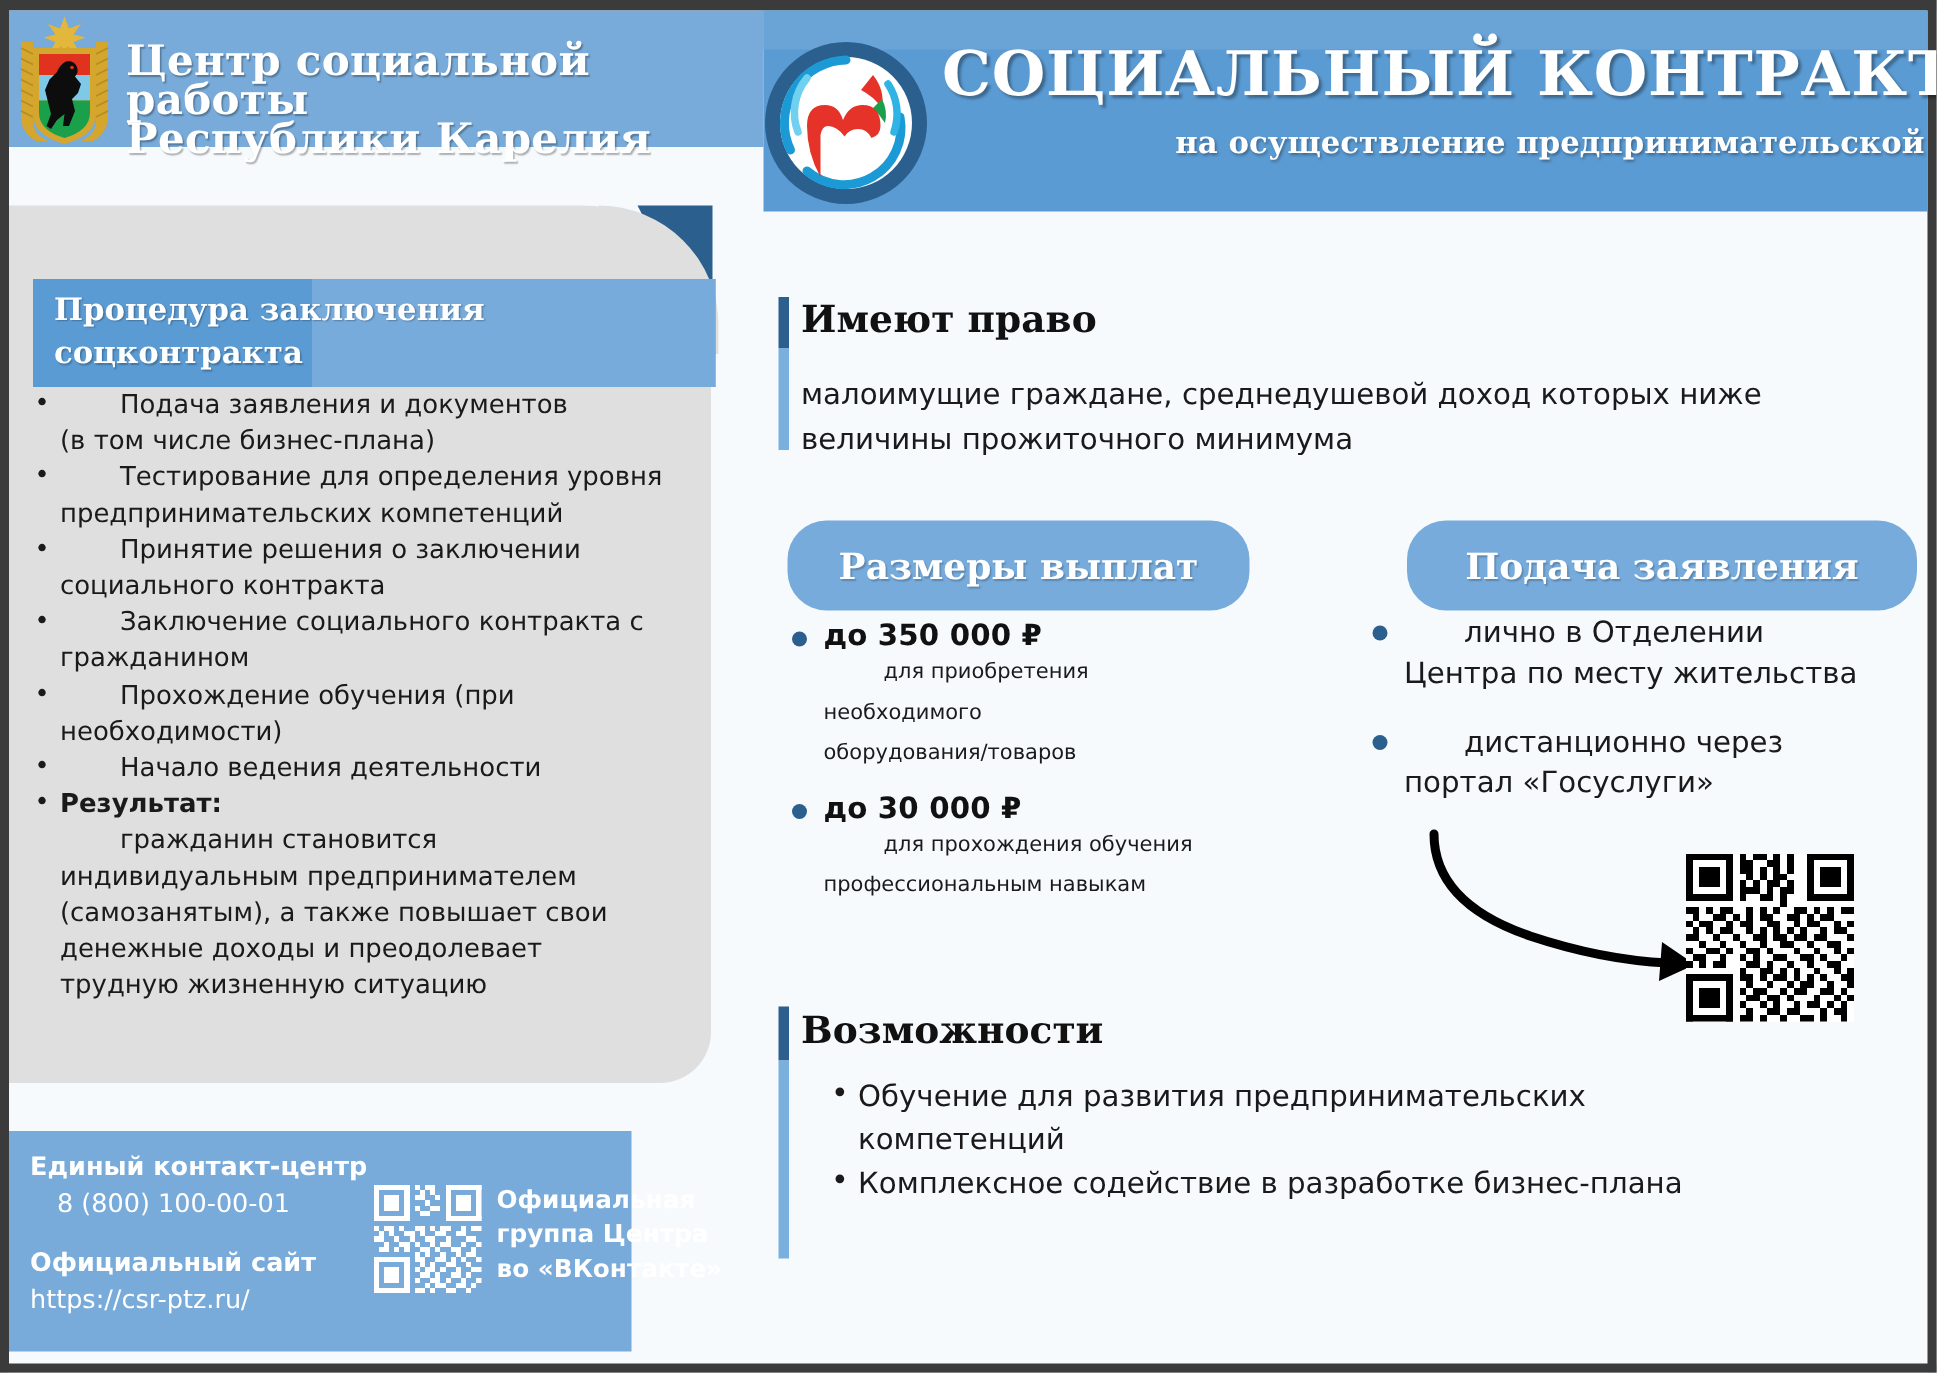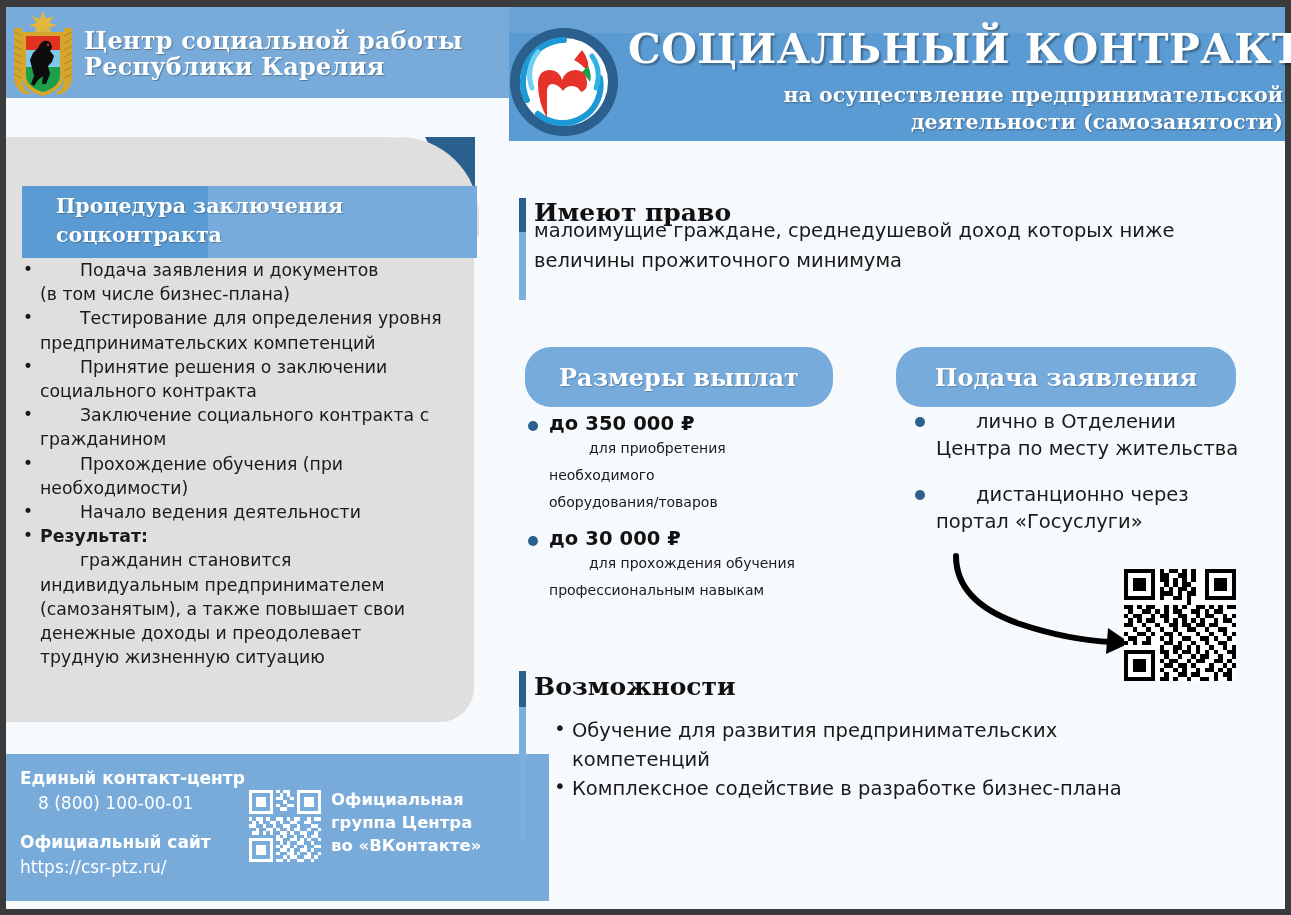--- a/index.html
+++ b/index.html
@@ -31,21 +31,21 @@
   .hdr-right-tint {
     position:absolute; left:509px; top:7px; width:776px; height:26px;
     background:#6aa3d6;
   }
 
   .crest { position:absolute; left:10px; top:10px; width:66px; height:88px; }
 
   .org-title {
     position:absolute; left:84px; top:28px; width:400px;
     font-family:"DejaVu Serif", serif;
-    font-weight:bold; font-size:24px; line-height:26px;
+    font-weight:bold; font-size:28px; line-height:26px;
     color:#ffffff; letter-spacing:.2px;
     text-shadow:1px 1px 1px rgba(0,0,0,.30);
   }
 
   .sc-logo { position:absolute; left:508px; top:26px; width:112px; height:112px; z-index:6; }
 
   .main-title {
     position:absolute; left:628px; top:26px; width:655px;
     text-align:right;
     font-family:"DejaVu Serif", serif;
@@ -92,21 +92,20 @@
     position:absolute; left:208px; top:186px; width:269px; height:72px;
     background:#76abdc; z-index:3;
   }
   .proc-head-text {
     position:absolute; left:36px; top:192px; width:420px;
     z-index:4;
     font-family:"DejaVu Serif", serif;
     font-weight:bold; font-size:20.5px; line-height:29px;
     color:#ffffff;
     text-shadow:1px 1px 1px rgba(0,0,0,.25);
-    margin-left:20px;
   }
 
   ul.proc-list {
     position:absolute; left:16px; top:258px; width:458px;
     list-style:none; z-index:4;
   }
   ul.proc-list li {
     position:relative;
     padding-left:24px;
     font-size:17.3px; line-height:24.2px;
@@ -115,21 +114,21 @@
   ul.proc-list li::before {
     content:"\2022";
     position:absolute; left:7px; top:-1px;
     font-size:17px; color:#1a1a1a;
   }
   ul.proc-list li b { font-weight:bold; }
   .nb { white-space:pre-line;margin-left:40px; }
 
   
   .contact {
-    position:absolute; left:6px; top:754px; width:543px; height:147px;
+    position:absolute; left:6px; top:754px; width:415px; height:147px;
     background:#78abd9;
   }
   .ct-h  { position:absolute; color:#fff; font-weight:bold; font-size:17px; }
   .ct-v  { position:absolute; color:#fff; font-size:17px; }
   .ct-h1 { left:14px; top:14px; }
   .ct-v1 { left:14px; top:39px;margin-left:18px; }
   .ct-h2 { left:14px; top:78px; }
   .ct-v2 { left:14px; top:103px; }
 
   .vk-qr { position:absolute; left:243px; top:36px; width:72px; height:72px; }
@@ -156,21 +155,21 @@
   
   .pill {
     position:absolute; height:60px;
     background:#76abdc; border-radius:26px;
     display:flex; align-items:center; justify-content:center;
     font-family:"DejaVu Serif", serif;
     font-weight:bold; font-size:24px; color:#ffffff;
     text-shadow:1px 1px 1px rgba(0,0,0,.22);
   }
   .pill-pay { left:525px; top:347px; width:308px; }
-  .pill-app { left:896px; top:347px; width:340px; }
+  .pill-app { left:938px; top:347px; width:340px; }
 
   ul.dot-list { position:absolute; list-style:none; }
   ul.dot-list > li { position:relative; padding-left:24px; }
   ul.dot-list > li::before {
     content:""; position:absolute; left:3px; top:9px;
     width:10px; height:10px; border-radius:50%;
     background:#2b5f8d;
   }
   .amt { font-weight:bold; font-size:19.5px; color:#111; letter-spacing:.1px; }
   .amt-desc { font-size:14px; line-height:27px; color:#1a1a1a; }
@@ -256,21 +255,20 @@
     <path d="M74 24 Q82 34 80 46 Q74 38 66 34 Z" fill="#e5332a"></path>
     <path d="M80 40 Q84 48 82 56 Q78 50 74 46 Z" fill="#1aa04a"></path>
     <path d="M30 58 Q30 44 42 44 Q51 44 54 54 Q58 44 67 44 Q79 44 79 58
              Q79 64 73 66 Q70 60 64 60 Q58 60 55 65 Q50 58 44 58
              Q40 58 39 64 L39 92 Q30 76 30 58 Z" fill="#e5332a"></path>
   </svg>
 
   <div class="main-title">СОЦИАЛЬНЫЙ КОНТРАКТ</div>
   <div class="main-sub">
     <span>на осуществление предпринимательской</span><br>
-    <span>деятельности (самозанятости)</span>
   </div>
 
   <div class="fold"></div>
   <div class="gray-card"></div>
   <div class="fold-mask"></div>
 
   <div class="proc-head"></div>
   <div class="proc-head-lite"></div>
   <div class="proc-head-text">
     <span>Процедура заключения</span><br>
@@ -409,21 +407,21 @@
     <div class="vk-text">
       <span>Официальная</span><br>
       <span>группа Центра</span><br>
       <span>во «ВКонтакте»</span>
     </div>
   </div>
 
   <div class="accent-bar accent-dark" style="left:519px; top:198px; height:34px;"></div>
   <div class="accent-bar accent-lite" style="left:519px; top:232px; height:68px;"></div>
   <div class="sec-title" style="left:534px; top:198px;">Имеют право</div>
-  <div class="sec-body" style="left:534px; top:216px; width:730px;">
+  <div class="sec-body" style="left:534px; top:248px; width:730px;">
     <span>малоимущие граждане, среднедушевой доход которых ниже</span><br>
     <span>величины прожиточного минимума</span>
   </div>
 
   <div class="pill pill-pay">Размеры выплат</div>
   <ul class="dot-list pay-list">
     <li>
       <span class="amt">до 350 000 ₽</span><br>
       <span class="amt-desc nb">для приобретения
 необходимого

